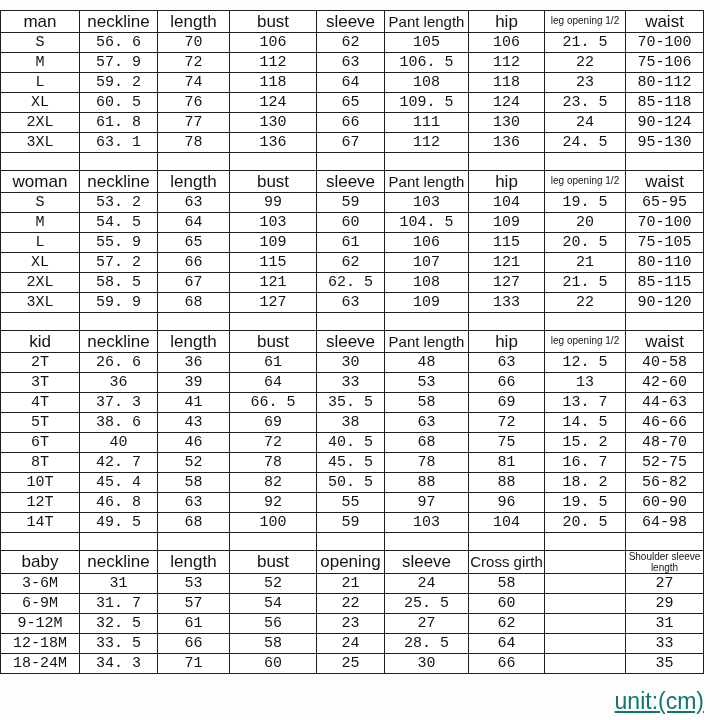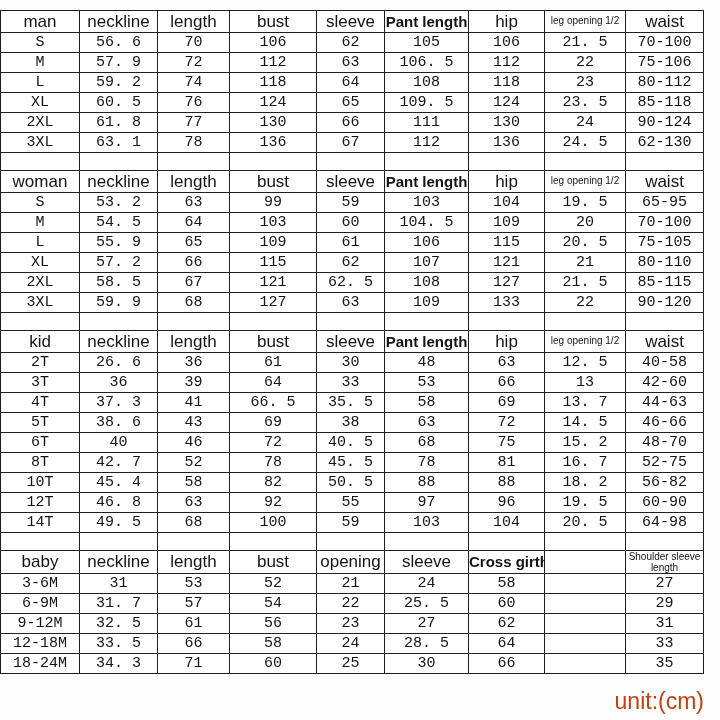--- a/index.html
+++ b/index.html
@@ -34,21 +34,21 @@
     overflow: hidden;
     white-space: nowrap;
   }
   .chart th {
     font-family: "Liberation Sans", sans-serif;
     font-weight: 400;
     font-size: 17px;
     height: 21px;
     line-height: 1.05;
   }
-  .chart th.hdr-md { font-size: 15px; font-weight: bold; }
+  .chart th.hdr-md { font-size: 15px; }
   .chart th.hdr-sm { font-size: 10px; }
   .chart th.hdr-xs {
     font-size: 10px;
     white-space: normal;
     line-height: 1.1;
   }
   .chart td.data {
     font-family: "Liberation Mono", monospace;
     font-size: 15px;
     height: 19px;
@@ -56,21 +56,22 @@
   }
   .chart td.spacer {
     height: 17px;
   }
   .unit-label {
     position: absolute;
     top: 688px;
     right: 16px;
     font-family: "Liberation Sans", sans-serif;
     font-size: 23px;
-    color: #c2410c;
+    color: #0f766e;
+    text-decoration: underline;
   }
 </style>
 </head>
 <body>
 
 <div class="page">
   <table class="chart">
     <colgroup>
       <col style="width:79px">
       <col style="width:78px">
@@ -151,21 +152,21 @@
         </tr>
         <tr>
           <td class="data">3XL</td>
           <td class="data">63. 1</td>
           <td class="data">78</td>
           <td class="data">136</td>
           <td class="data">67</td>
           <td class="data">112</td>
           <td class="data">136</td>
           <td class="data">24. 5</td>
-          <td class="data">62-130</td>
+          <td class="data">95-130</td>
         </tr>
         <tr>
           <td class="spacer"></td>
           <td class="spacer"></td>
           <td class="spacer"></td>
           <td class="spacer"></td>
           <td class="spacer"></td>
           <td class="spacer"></td>
           <td class="spacer"></td>
           <td class="spacer"></td>

